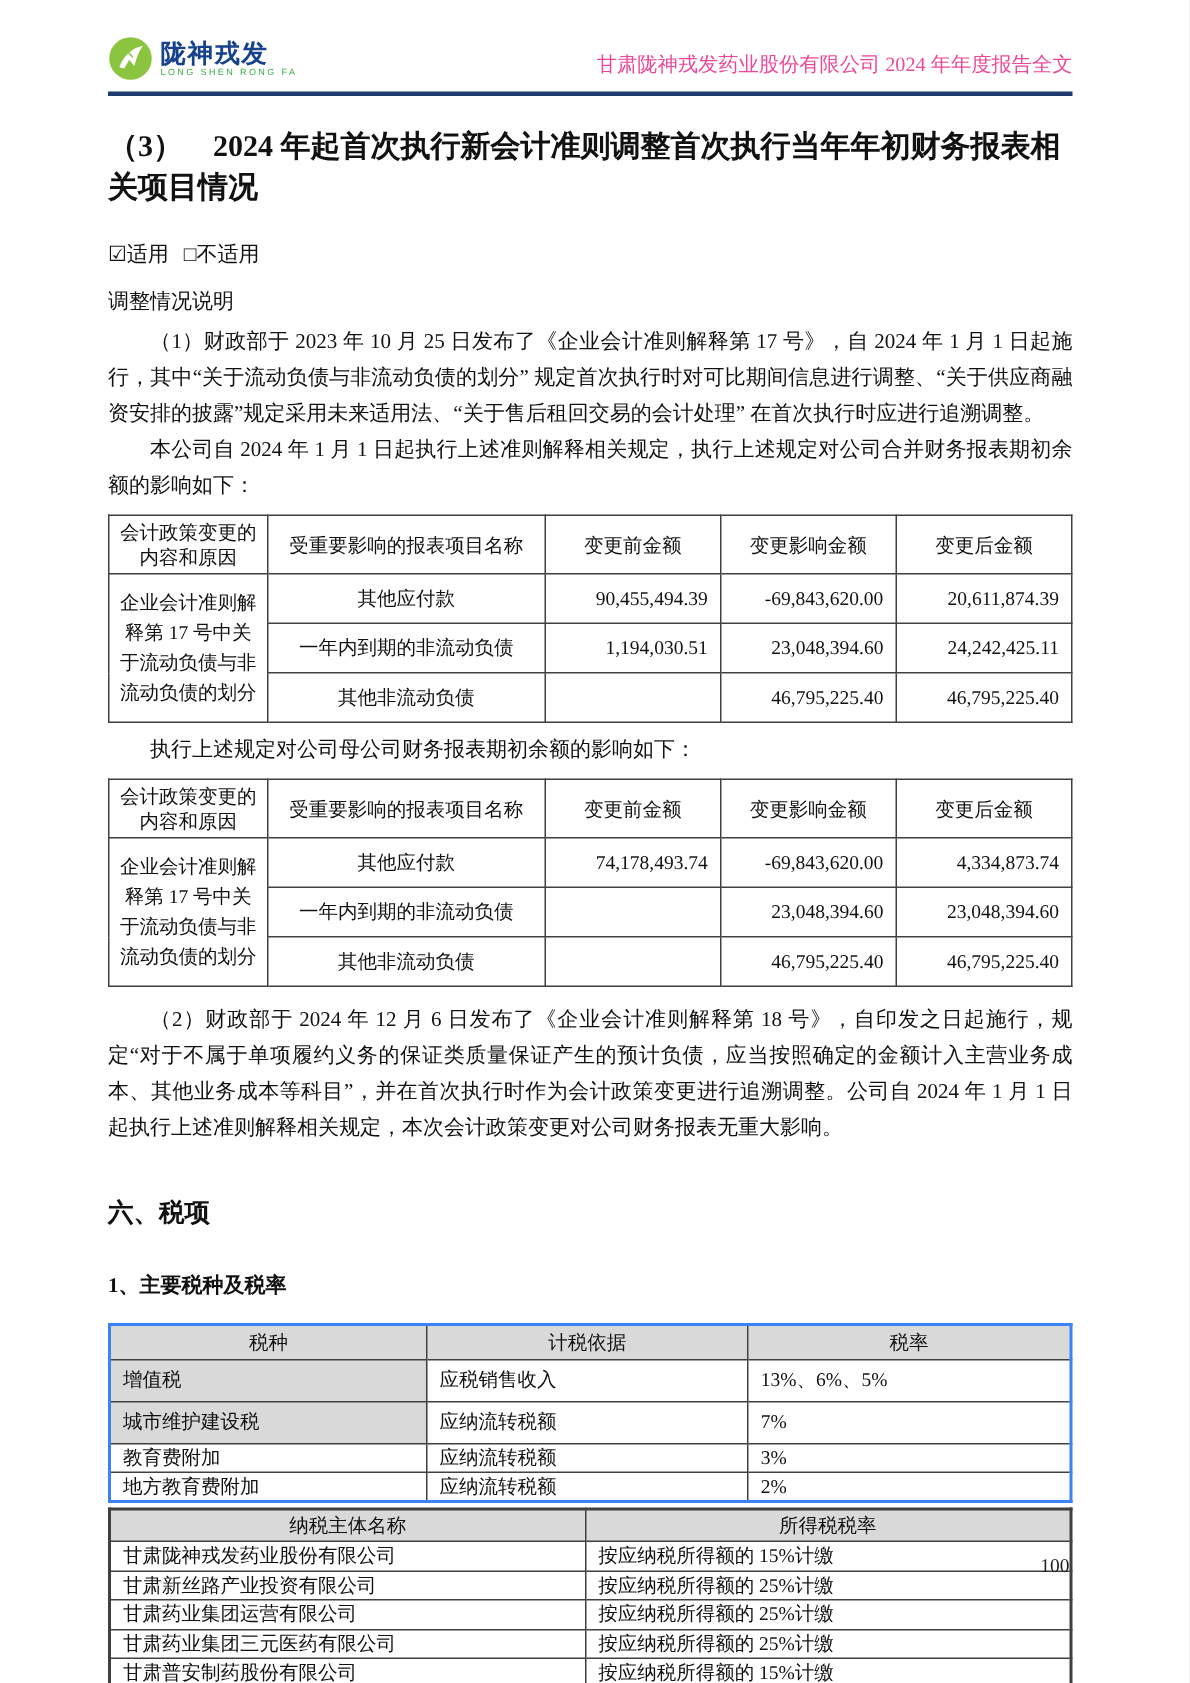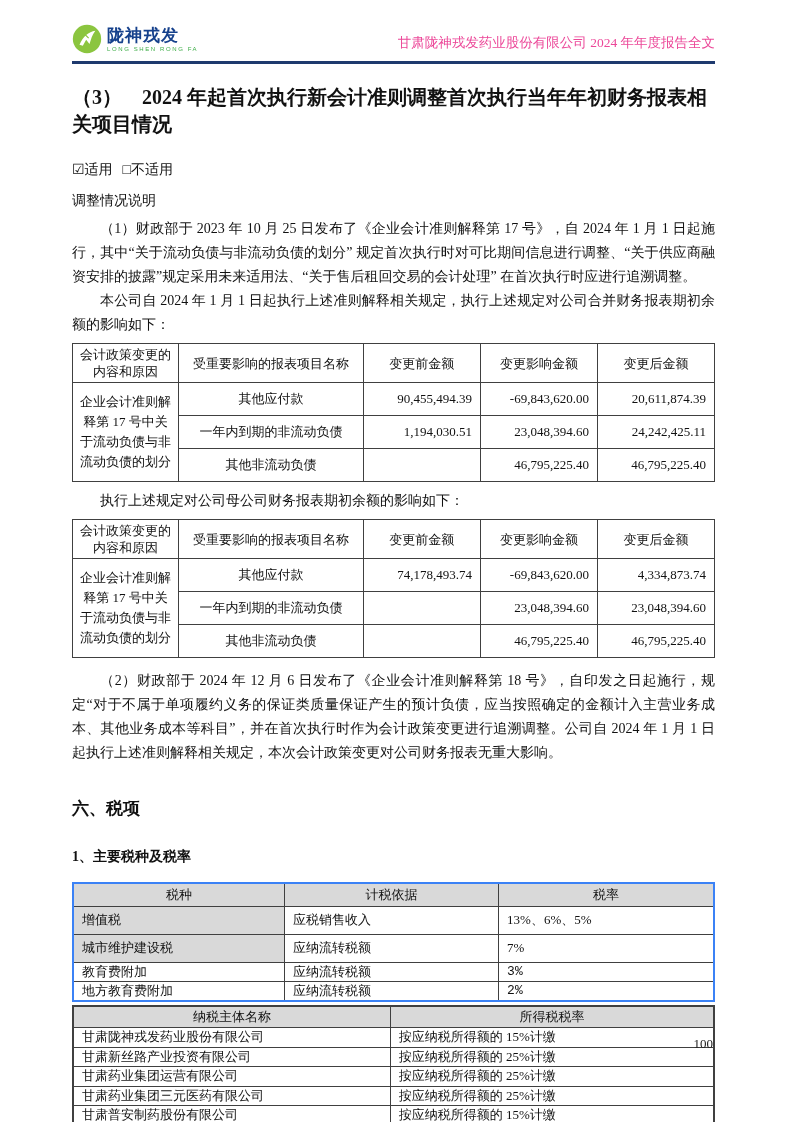--- a/index.html
+++ b/index.html
@@ -59,21 +59,21 @@
   .acct-table .col-amt    { width: 18.23%; }
   .cell-reason { text-align: center; line-height: 20px; padding: 2px 6px; margin-top: 36px; }
   .cell-item { text-align: center; }
   .cell-num { text-align: right; padding-right: 8px !important; }
 
   
   .tax-table { margin-top: 16px; border: 2px solid #3b82f6; }
   .tax-table th { height: 23px; text-align: center; background: #d9d9d9; }
   .tax-table td { text-align: left; padding-left: 8px; }
   .tax-table .r-tall td { height: 28px; }
-  .tax-table .r-short td { height: 19px; font-family: Liberation Mono, monospace; }
+  .tax-table .r-short td { height: 19px; }
   .tax-table td.shaded { background: #d9d9d9; }
   .tax-table .c1 { width: 33%; } .tax-table .c2 { width: 33.4%; } .tax-table .c3 { width: 33.6%; }
 
   .disclosure-line { margin-top: 6px; font-size: 13.5px; }
 
   
   .entity-table { margin-top: 3px; border: 2px solid #404040; }
   .entity-table th { height: 22px; text-align: center; background: #d9d9d9; }
   .entity-table td { height: 19.5px; text-align: left; padding-left: 8px; }
   .entity-table .c1 { width: 49.5%; } .entity-table .c2 { width: 50.5%; }

